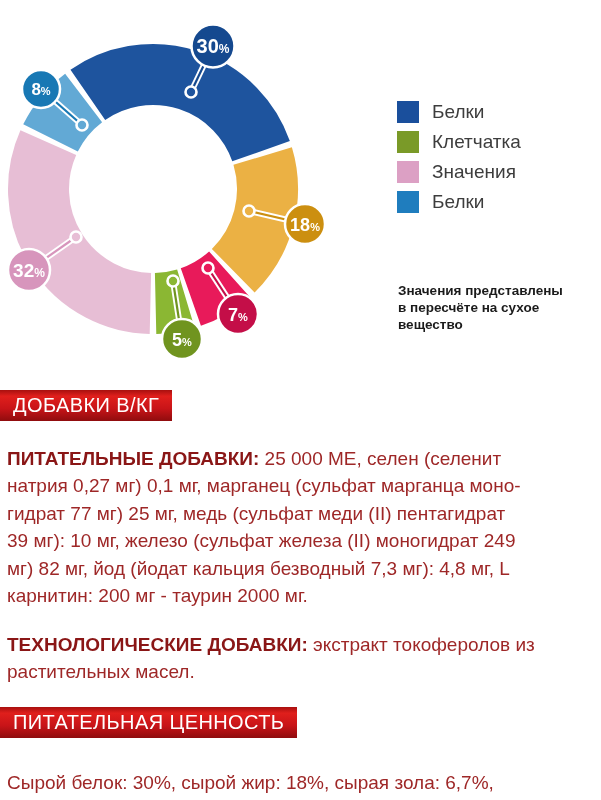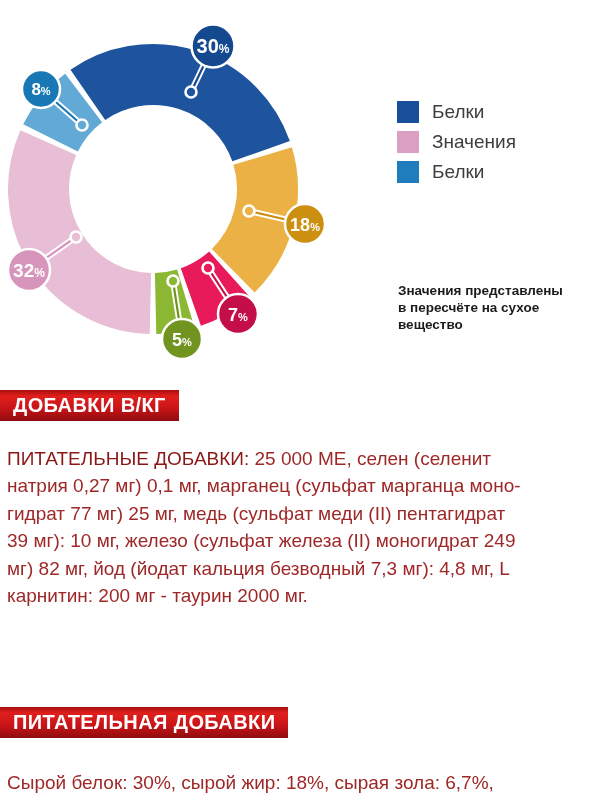--- a/index.html
+++ b/index.html
@@ -16,30 +16,30 @@
   .legend-label{font-size:19px;color:#3d3d3d;line-height:22px;white-space:nowrap;}
   .chart-note{
     position:absolute;left:398px;top:258px;width:205px;
     font-size:13.5px;font-weight:bold;color:#1b1b1b;line-height:17px;white-space:pre-line;
   }
   
   .red-bar{
     position:absolute;left:0;height:31px;line-height:31px;
     padding:0 13px;display:inline-block;
     background:linear-gradient(180deg,#a8100f 0%,#e01f1c 20%,#c81418 60%,#8f0c0e 100%);
-    color:#ffffff;font-size:20px;font-weight:bold;letter-spacing:0.4px;white-space:nowrap;
+    color:#ffffff;font-size:20px;font-weight:normal;letter-spacing:0.4px;white-space:nowrap;
   }
   .bar-additives{top:366px;}
   .bar-nutrition{top:683px;}
   
   .body-para{
     position:absolute;left:7px;width:594px;
     font-size:19px;line-height:27.4px;color:#9e2727;white-space:pre-line;
   }
-  .body-para b{color:#8a1616;font-weight:normal;}
+  .body-para b{color:#8a1616;font-weight:bold;}
   .para-nutritional{top:402px;}
   .para-technological{top:588px;}
   .para-values{top:726px;}
   .bottom-divider{
     position:absolute;left:113px;top:798px;width:488px;height:1px;background:#cfcfcf;
   }
 </style>
 </head>
 <body>
 
@@ -97,20 +97,24 @@
         </g>
       </svg>
   </div>
 
   <div class="legend" id="legend">
       <div class="legend-row">
         <span class="legend-swatch" style="background: rgb(26, 79, 156);"></span>
         <span class="legend-label">Белки</span>
       </div>
       <div class="legend-row">
+        <span class="legend-swatch" style="background: rgb(122, 154, 40);"></span>
+        <span class="legend-label">Клетчатка</span>
+      </div>
+      <div class="legend-row">
         <span class="legend-swatch" style="background: rgb(220, 160, 196);"></span>
         <span class="legend-label">Значения</span>
       </div>
       <div class="legend-row">
         <span class="legend-swatch" style="background: rgb(31, 125, 190);"></span>
         <span class="legend-label">Белки</span>
       </div>
     </div>
 
   <div class="chart-note">Значения представлены
@@ -120,23 +124,25 @@
     <span>ДОБАВКИ В/КГ</span>
   </div>
 
   <p class="body-para para-nutritional"><b>ПИТАТЕЛЬНЫЕ ДОБАВКИ:</b><span> 25 000 МЕ, селен (селенит
 натрия 0,27 мг) 0,1 мг, марганец (сульфат марганца моно-
 гидрат 77 мг) 25 мг, медь (сульфат меди (II) пентагидрат
 39 мг): 10 мг, железо (сульфат железа (II) моногидрат 249
 мг) 82 мг, йод (йодат кальция безводный 7,3 мг): 4,8 мг, L
 карнитин: 200 мг - таурин 2000 мг.</span></p>
 
+  <p class="body-para para-technological"><b>ТЕХНОЛОГИЧЕСКИЕ ДОБАВКИ:</b><span> экстракт токоферолов из
+растительных масел.</span></p>
 
   <div class="red-bar bar-nutrition">
-    <span>ПИТАТЕЛЬНАЯ ДОБАВКИ</span>
+    <span>ПИТАТЕЛЬНАЯ ЦЕННОСТЬ</span>
   </div>
 
   <p class="body-para para-values"><span>Сырой белок: 30%, сырой жир: 18%, сырая зола: 6,7%,
 сырая клетчатка: 5%, натрий: 0,13%, калий: 0,8%, магний:
 0,06%.</span></p>
 
   <div class="bottom-divider"></div>
 </div>
 
 </body></html>

